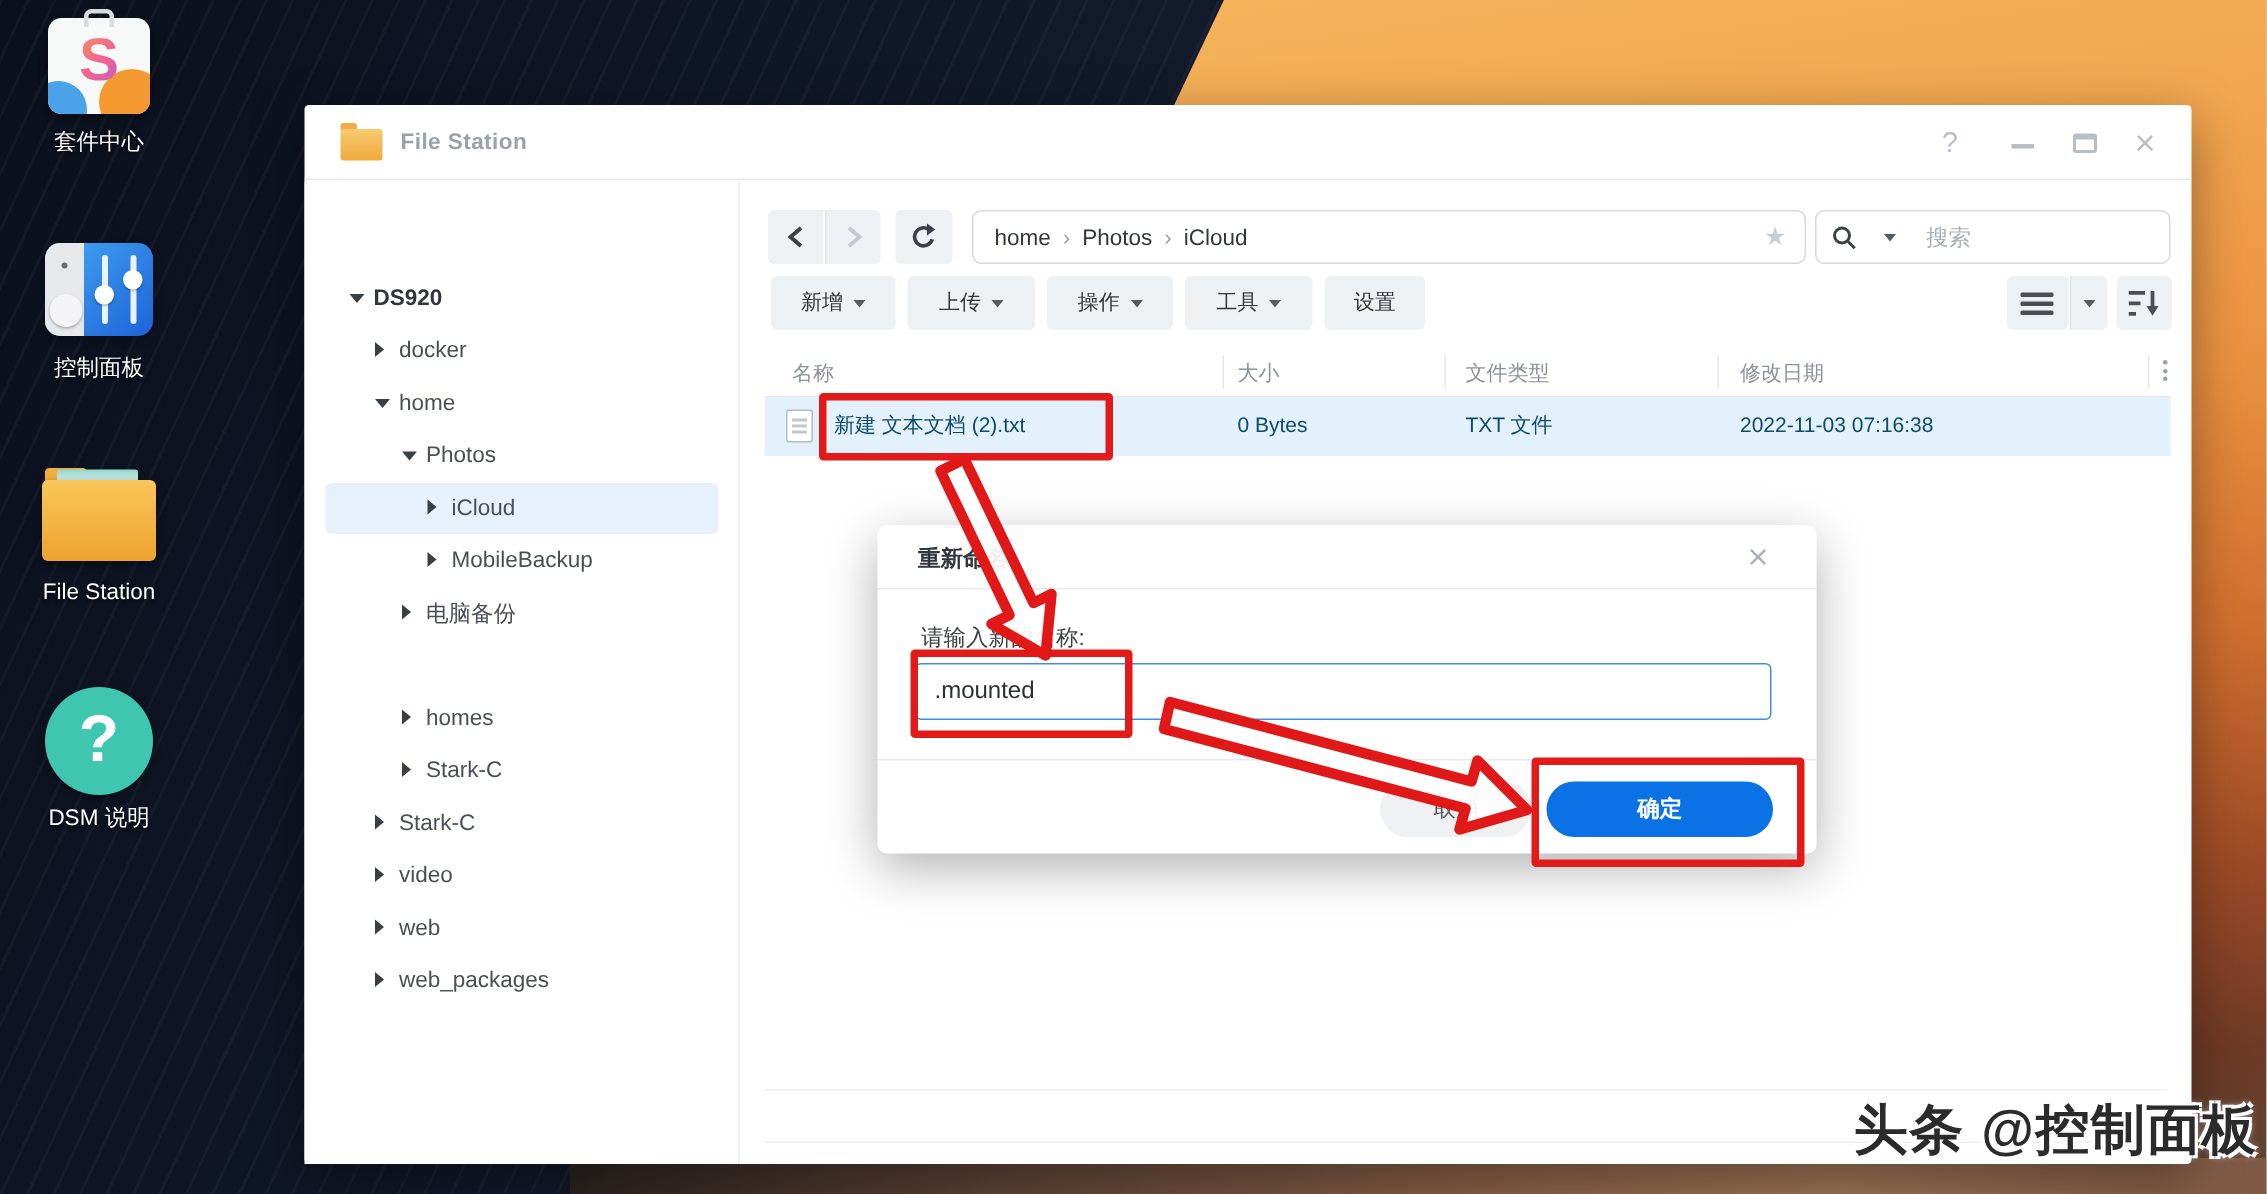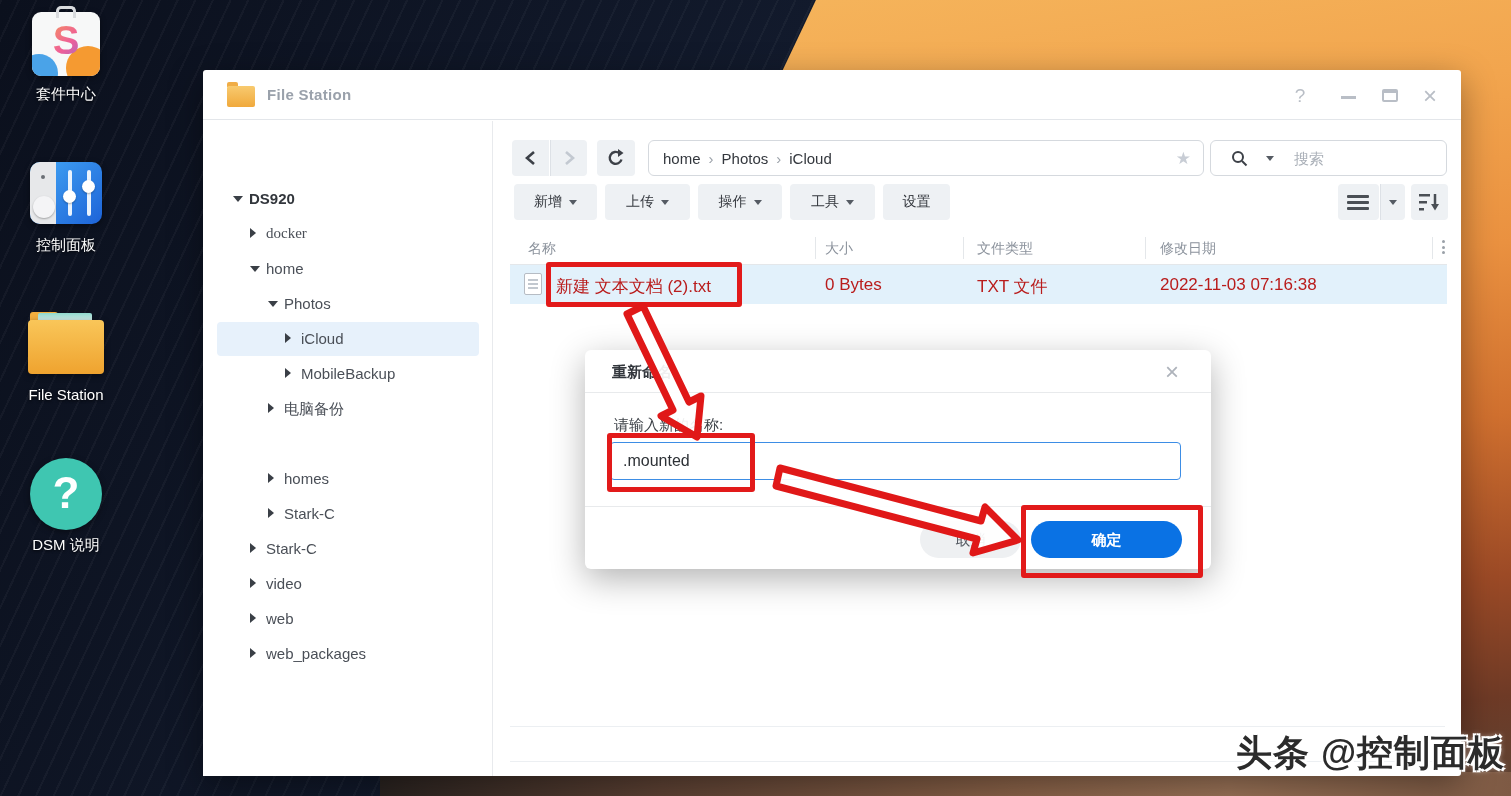--- a/index.html
+++ b/index.html
@@ -62,36 +62,36 @@
   
   .nav-btn { top:70px; height:36px; background:#eef1f4; border-radius:4px; }
   #btn-back { left:309px; width:37px; border-radius:4px 0 0 4px; }
   #btn-fwd { left:347px; width:37px; border-radius:0 4px 4px 0; border-left:1px solid #dde1e6; }
   #btn-refresh { left:394px; width:38px; }
   .nav-btn svg { position:absolute; left:50%; top:50%; transform:translate(-50%,-50%); }
   #breadcrumb-box { left:445px; top:70px; width:556px; height:36px; border:1px solid #d5d9de; border-radius:6px; display:flex; align-items:center; padding-left:14px; background:#fff; }
   .crumb { font-size:15px; color:#33373d; }
   .crumb-sep { font-size:15px; color:#9aa0a8; margin:0 8px; }
   #star-icon { position:absolute; right:12px; top:7px; font-size:17px; color:#c8cdd5; }
-  #search-box { left:1007px; top:70px; width:237px; height:36px; border:1px solid #d5d9de; border-radius:6px; display:flex; align-items:center; padding-left:20px; background:#fff;gap:14px; }
+  #search-box { left:1007px; top:70px; width:237px; height:36px; border:1px solid #d5d9de; border-radius:6px; display:flex; align-items:center; padding-left:10px; background:#fff;gap:14px; }
   #search-input { border:none; outline:none; font-size:15px; color:#333; width:150px; margin-left:6px; background:transparent; }
   #search-input::placeholder { color:#aab0b8; }
   .mini-caret { width:0; height:0; border-left:4px solid transparent; border-right:4px solid transparent; border-top:5px solid #555b63; }
   .tb-btn { position:absolute; top:114px; height:36px; background:#eef1f4; border-radius:4px; display:flex; align-items:center; justify-content:center; gap:7px; font-size:14px; color:#33373d; cursor:pointer; }
   .view-btn { position:absolute; top:114px; height:36px; background:#eef1f4; border-radius:4px; }
   .hbar { position:absolute; left:9px; height:2.5px; background:#4a4f55; border-radius:1px; }
 
   
   #list-header { left:307px; top:162px; width:937px; height:33px; border-bottom:1px solid #e4e7ea; }
   .col-h { position:absolute; top:8px; font-size:14px; color:#8b929c; }
   .col-div { position:absolute; top:5px; width:1px; height:22px; background:#e4e7ea; }
   #col-dots { position:absolute; right:2px; top:8px; display:flex; flex-direction:column; gap:2.5px; }
   #col-dots i { width:3px; height:3px; border-radius:50%; background:#9aa0a8; }
   #file-row { left:307px; top:195px; width:937px; height:39px; background:#e2f1fb; }
-  .cell { position:absolute; top:10px; font-size:17px; color:#b91c1c; }
+  .cell { position:absolute; top:10px; font-size:14px; color:#0c4a6e; }
   #doc-icon { position:absolute; left:14px; top:8px; width:18px; height:22px; background:#fff; border:1px solid #b6bcc4; border-radius:2px; }
   #doc-icon i { position:absolute; left:3px; height:1.5px; background:#c2c8cf; width:10px; }
   .status-line { position:absolute; left:307px; width:935px; height:1px; background:#eceff2; }
 
   
   #dialog { left:585px; top:350px; width:626px; height:219px; background:#fff; border-radius:6px; box-shadow:0 10px 34px rgba(0,0,0,.3); z-index:6; }
   #dialog-title { left:27px; top:13px; font-size:15px; font-weight:bold; color:#33373d; }
   #dialog-close { left:580px; top:8px; font-size:24px; color:#aeb3bb; cursor:pointer; }
   #dialog-hline { left:0; top:42px; width:626px; height:1px; background:#e8eaec; }
   #dialog-prompt { left:29px; top:66px; font-size:15px; color:#3d4248; }
@@ -164,21 +164,21 @@
     <div class="abs win-ctl" style="left:1212px; font-size:24px;"><span>×</span></div>
   </div>
 
   <div class="abs" id="sidebar">
       <div class="tree-row" style="top: 61px;">
         <span class="tri-down" style="left: 30px;"></span>
         <span class="tree-label bold" style="left: 46px;">DS920</span>
       </div>
       <div class="tree-row" style="top: 96px;">
         <span class="tri-right" style="left: 47px;"></span>
-        <span class="tree-label" style="left: 63px; font-family: Liberation Serif, serif;">docker</span>
+        <span class="tree-label" style="left: 63px;">docker</span>
       </div>
       <div class="tree-row" style="top: 131px;">
         <span class="tri-down" style="left: 47px;"></span>
         <span class="tree-label" style="left: 63px;">home</span>
       </div>
       <div class="tree-row" style="top: 166px;">
         <span class="tri-down" style="left: 65px;"></span>
         <span class="tree-label" style="left: 81px;">Photos</span>
       </div>
       <div class="tree-row" style="top: 201px;">

